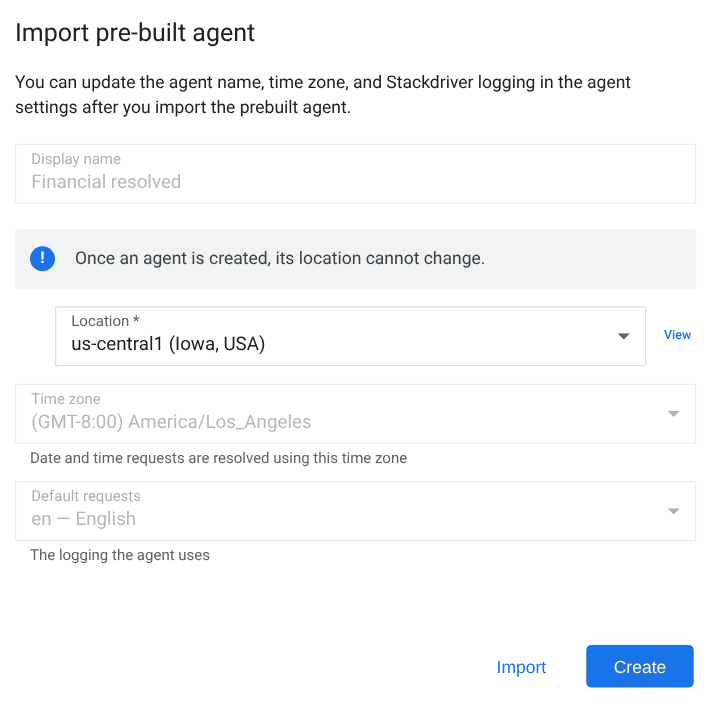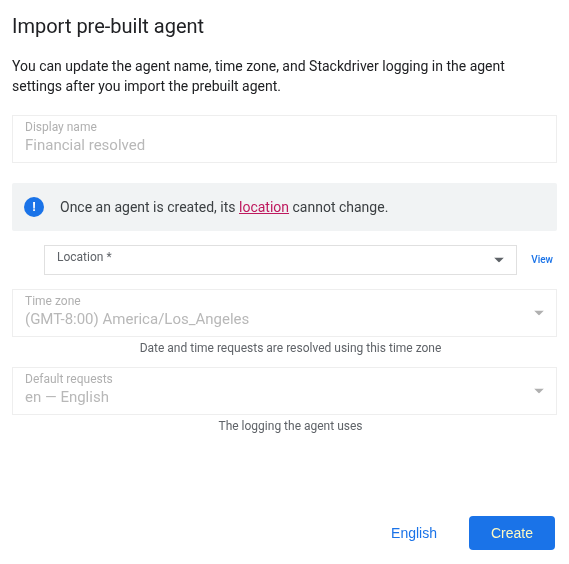--- a/index.html
+++ b/index.html
@@ -78,43 +78,41 @@
     color: #fff;
     font-weight: bold;
     font-size: 13px;
     display: flex;
     align-items: center;
     justify-content: center;
     margin-right: 16px;
     flex-shrink: 0;
   }
   .location-link {
-    color: #be185d;
-    text-decoration: underline;
+    color: #404040;
   }
   .row {
     display: flex;
     align-items: center;
     gap: 14px;
     margin-bottom: 14px;
     padding-left: 32px;
   }
   .row .field { flex: 1; margin-bottom: 0; }
   .view-link {
     color: #1a73e8;
     font-size: 10px;
     font-weight: 500;
     cursor: pointer;
     padding-right: 4px;
   }
   .helper {
     font-size: 12px;
     color: #5f6368;
     margin: 2px 0 12px 12px;
-    text-align: center;
   }
   .actions {
     position: absolute;
     bottom: 14px;
     right: 14px;
     display: flex;
     gap: 10px;
     align-items: center;
   }
   .btn {
@@ -150,20 +148,21 @@
   <div class="info-banner">
     <div class="info-icon">!</div>
     <div>
       <span>Once an agent is created, its </span><a class="location-link">location</a><span> cannot change.</span>
     </div>
   </div>
 
   <div class="row">
     <div class="field">
       <div class="field-label">Location *</div>
+      <div class="field-value">us-central1 (Iowa, USA)</div>
       <span class="dropdown-icon">
         <svg width="10" height="5" viewBox="0 0 10 5">
             <path d="M0 0l5 5 5-5z" fill="#5f6368"></path>
           </svg>
       </span>
     </div>
     <div class="view-link">View</div>
   </div>
 
   <div class="field field-disabled">
@@ -184,15 +183,15 @@
       <svg width="10" height="5" viewBox="0 0 10 5">
           <path d="M0 0l5 5 5-5z" fill="#b0b0b0"></path>
         </svg>
     </span>
   </div>
   <div class="helper">The logging the agent uses</div>
 
 </div>
 
 <div class="actions">
-  <button class="btn btn-text">English</button>
+  <button class="btn btn-text">Import</button>
   <button class="btn btn-filled">Create</button>
 </div>
 
 </body></html>

